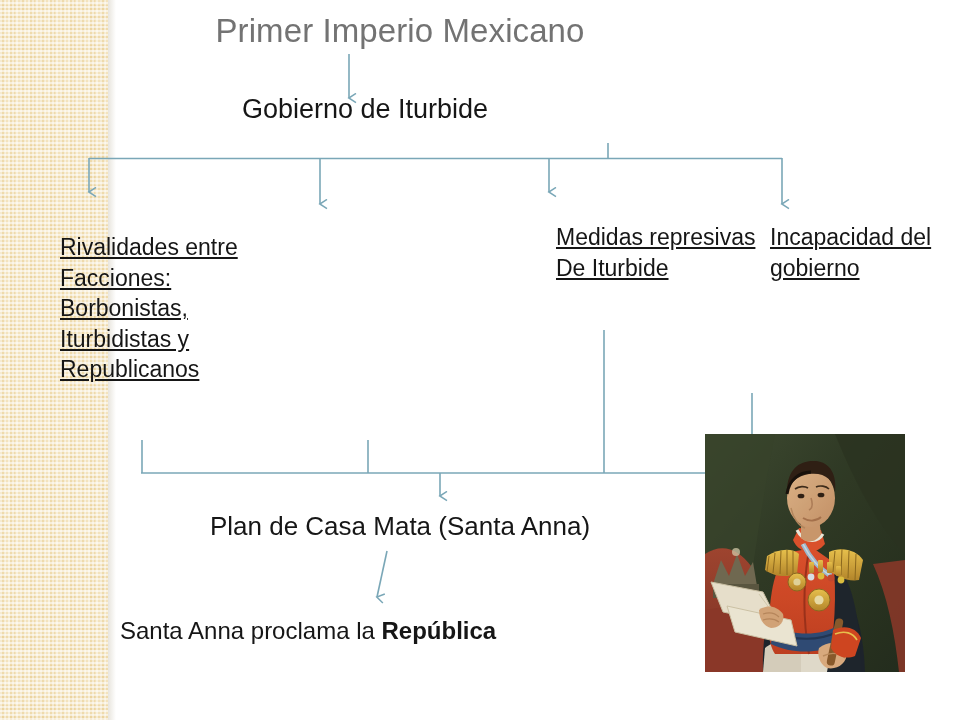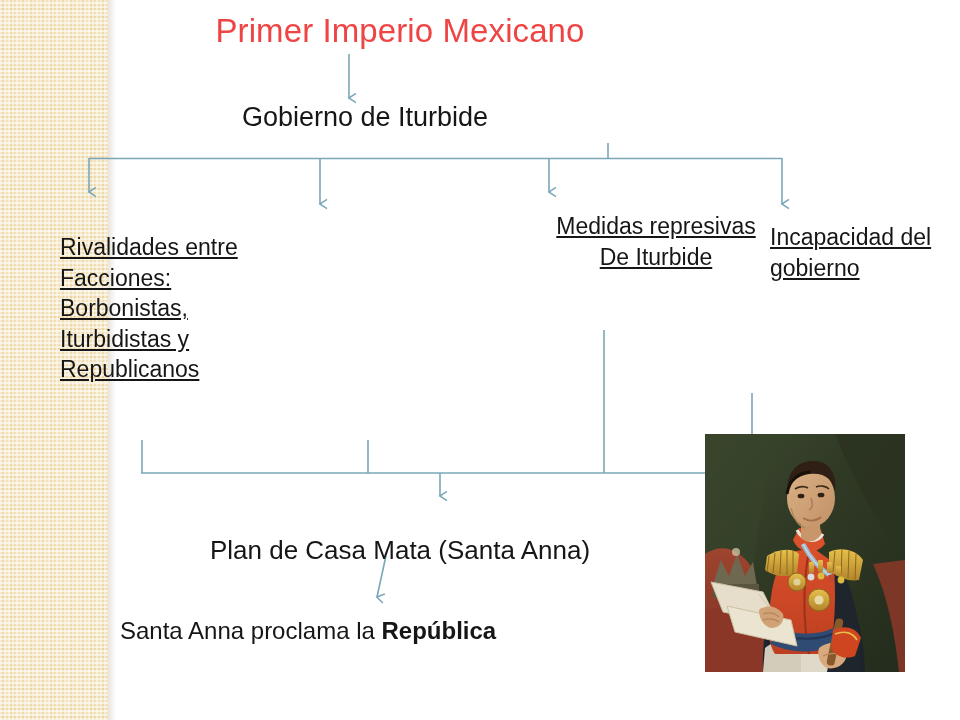--- a/index.html
+++ b/index.html
@@ -48,46 +48,45 @@
     line-height: 1.30;
     white-space: pre-line;
   }
   .title {
     left: 120px;
     top: 10px;
     width: 560px;
     text-align: center;
     font-size: 33px;
     letter-spacing: 0.1px;
-    color: #ef4444;
+    color: #737373;
   }
   .n-gobierno {
     left: 150px;
-    top: 100px;
+    top: 92px;
     width: 430px;
     text-align: center;
     font-size: 27px;
   }
   .col {
     font-size: 23px;
     line-height: 1.33;
     text-decoration: underline;
   }
   .n-col1 { left: 60px;  top: 232px; width: 232px; }
   .n-col2 { left: 295px; top: 232px; width: 228px; }
-  .n-col3 { left: 556px; top: 211px; width: 200px; text-align: center; }
+  .n-col3 { left: 556px; top: 222px; width: 200px; }
   .n-col4 { left: 770px; top: 222px; width: 195px; }
 
   .n-plan {
     left: 120px;
     top: 510px;
     width: 560px;
     text-align: center;
     font-size: 26px;
-    margin-top: 24px;
   }
   .n-republica {
     left: 120px;
     top: 615px;
     width: 640px;
     text-align: left;
     font-size: 24px;
   }
   .n-republica b { font-weight: bold; }
 

